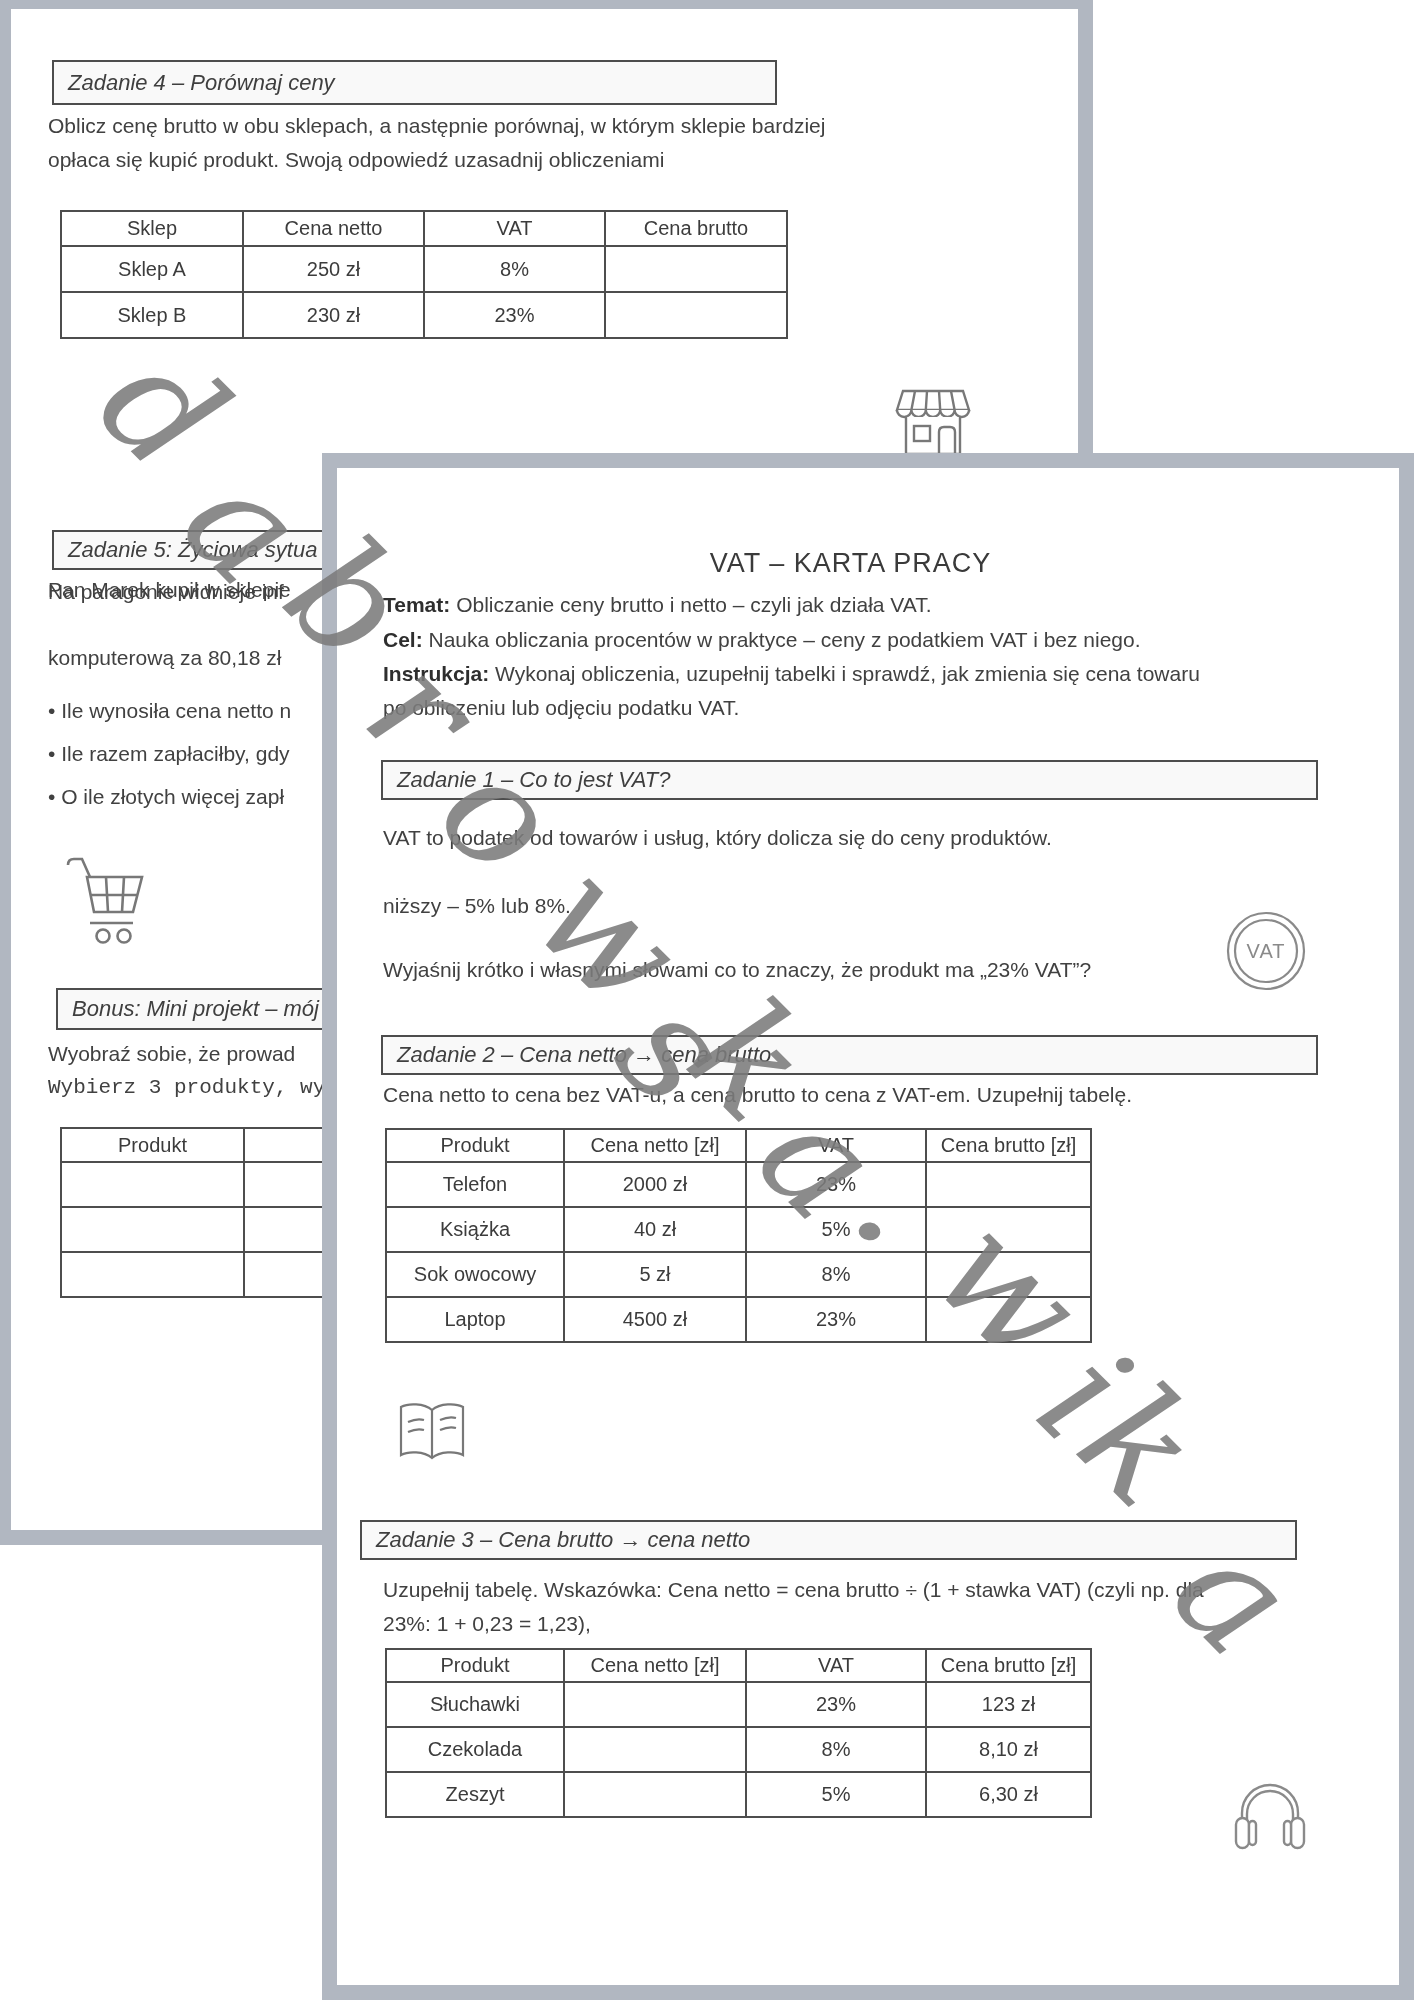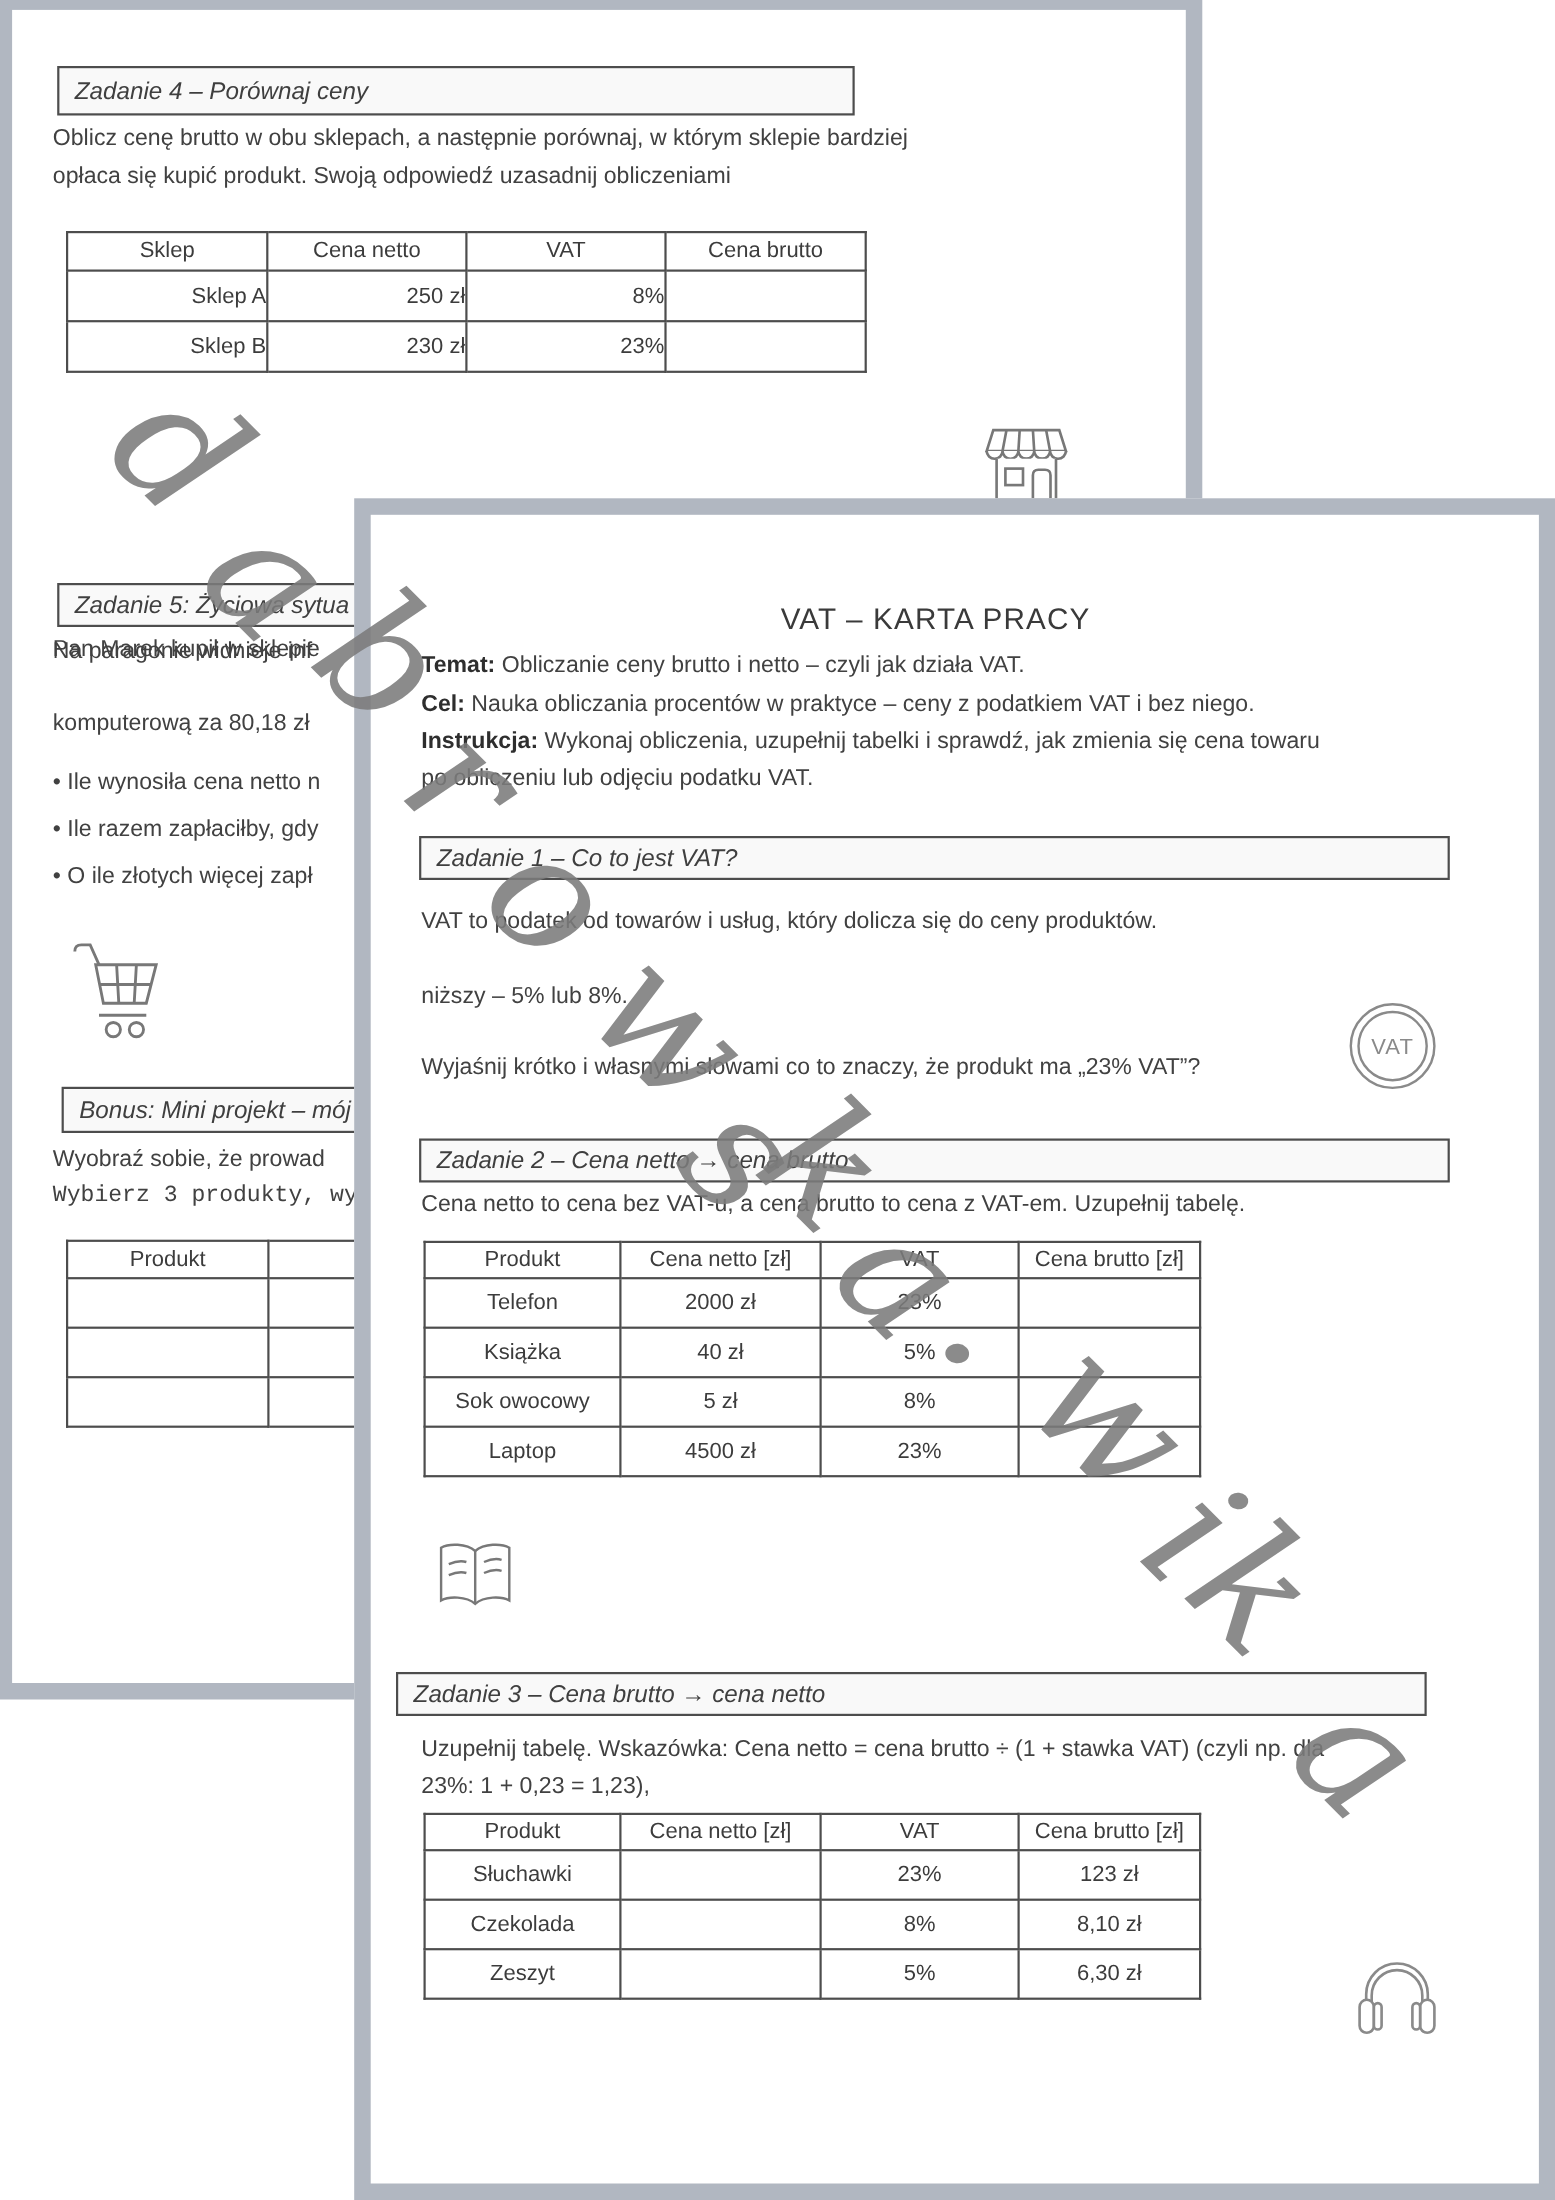--- a/index.html
+++ b/index.html
@@ -19,21 +19,21 @@
   .txt{color:#414141;font-size:21px;white-space:nowrap;}
   .lbl{font-weight:bold;color:#2e2e2e;}
 
   .task-box{position:absolute;box-sizing:border-box;border:2px solid #4d4d4d;background:#f9f9f9;
             font-style:italic;color:#3f3f3f;font-size:22px;display:flex;align-items:center;
             padding-left:14px;white-space:nowrap;overflow:hidden;}
 
   table.sheet{border-collapse:collapse;table-layout:fixed;background:#fff;}
   table.sheet th,table.sheet td{border:2px solid #4d4d4d;font-weight:normal;color:#3c3c3c;
       font-size:20px;text-align:center;vertical-align:middle;padding:0;overflow:hidden;white-space:nowrap;}
-  table.z4 th{height:33px;} table.z4 td{height:44px;text-align:right;}
+  table.z4 th{height:33px;} table.z4 td{height:44px;}
   table.zf th{height:31px;} table.zf td{height:43px;}
   table.bonus th{height:32px;} table.bonus td{height:43px;}
 
   .page-title{position:absolute;left:383px;top:548px;width:935px;text-align:center;
       font-size:27px;color:#3a3a3a;letter-spacing:1px;white-space:nowrap;}
 
   .wm-letter{position:absolute;font-family:"DejaVu Serif",serif;font-style:italic;
       font-size:150px;line-height:150px;color:rgba(123,123,123,0.88);
       transform:rotate(45deg);transform-origin:50% 50%;}
 

